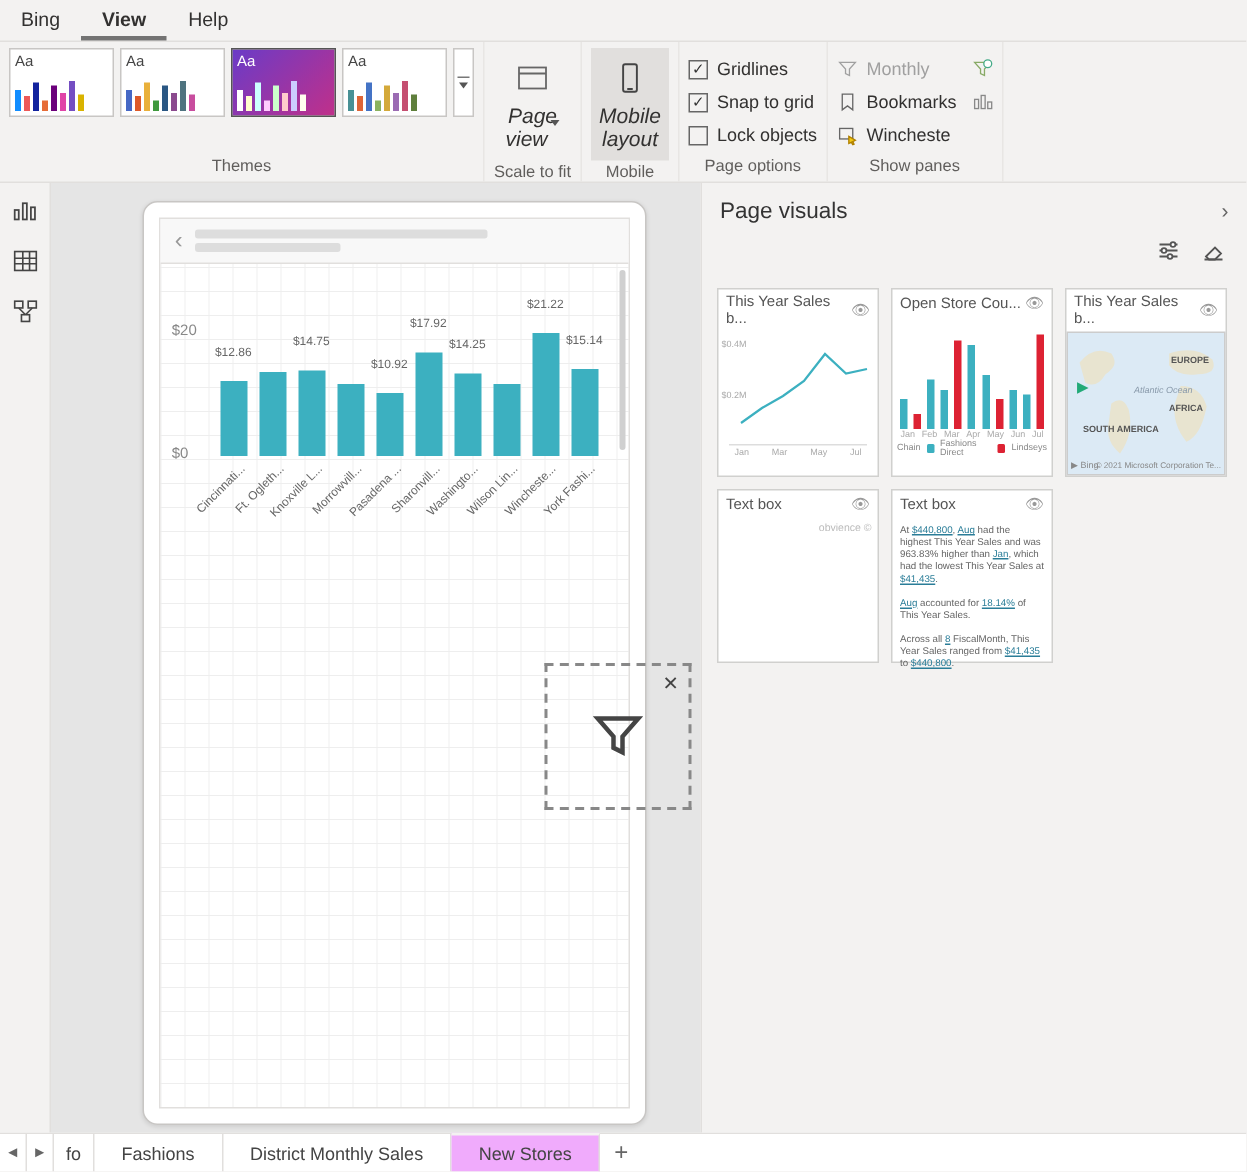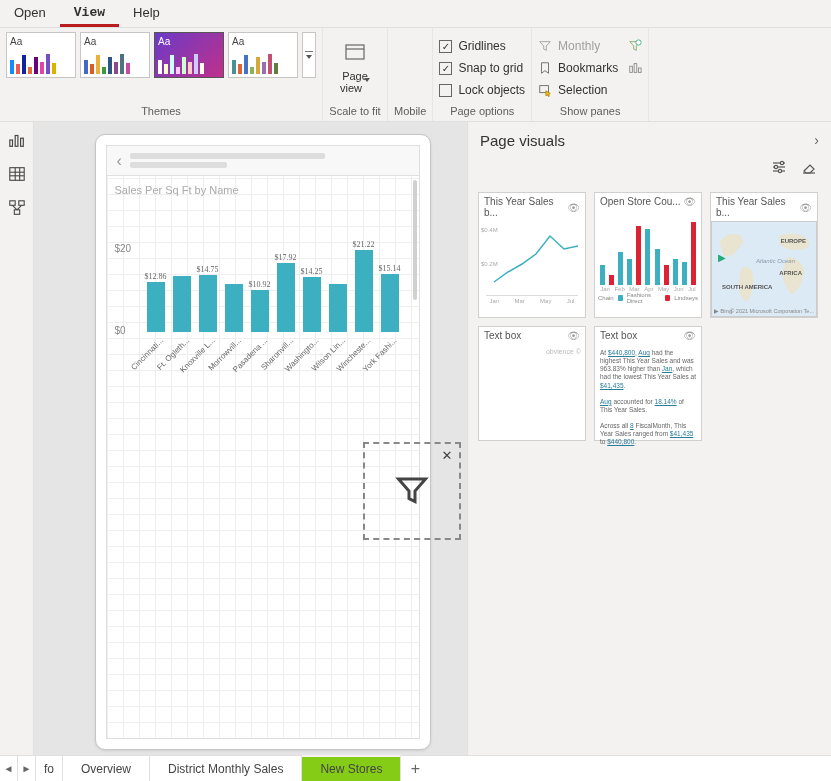--- a/index.html
+++ b/index.html
@@ -1,21 +1,21 @@
 <!DOCTYPE html>
 <html><head>
 <meta charset="utf-8">
 <style>
 * { box-sizing: border-box; margin: 0; padding: 0; font-family: "Segoe UI", sans-serif; }
 body { background: #f3f2f1; width: 831px; height: 781px; overflow: hidden; font-size: 12px; color: #323130; }
 
 
 .menubar { display: flex; background: #f3f2f1; border-bottom: 1px solid #e1dfdd; height: 28px; align-items: stretch; }
 .menubar .item { padding: 5px 14px; cursor: pointer; font-size: 13px; }
-.menubar .item.active { border-bottom: 3px solid #b91c1c; font-weight: 600; font-family: Liberation Mono, monospace; }
+.menubar .item.active { border-bottom: 3px solid #737373; font-weight: 600; }
 
 
 .ribbon { display: flex; background: #f3f2f1; border-bottom: 1px solid #e1dfdd; height: 94px; }
 .ribbon-group { display: flex; flex-direction: column; padding: 4px 6px 2px; border-right: 1px solid #e8e6e4; }
 .ribbon-group .label { color: #605e5c; font-size: 11px; text-align: center; margin-top: auto; padding: 2px 0; }
 .ribbon-body { display: flex; align-items: flex-start; gap: 4px; justify-content: center; }
 
 .theme-thumb { width: 70px; height: 46px; border: 1px solid #c8c6c4; background: #fff; display: flex; flex-direction: column; padding: 3px; cursor: pointer; }
 .theme-thumb.dark { background: linear-gradient(135deg,#6a3bc7,#c0308a); border:1px solid #555;}
 .theme-thumb .aa { font-size: 10px; color: #444; }
@@ -26,21 +26,21 @@
 .t2 .bars span:nth-child(1){height:60%;background:#4668C5}.t2 .bars span:nth-child(2){height:40%;background:#DD5928}.t2 .bars span:nth-child(3){height:80%;background:#E9B03B}.t2 .bars span:nth-child(4){height:30%;background:#3F993E}.t2 .bars span:nth-child(5){height:70%;background:#2A5783}.t2 .bars span:nth-child(6){height:50%;background:#8B4A8E}.t2 .bars span:nth-child(7){height:85%;background:#4E737F}.t2 .bars span:nth-child(8){height:45%;background:#C84D9E}
 .t3 .bars span:nth-child(1){height:60%;background:#fff}.t3 .bars span:nth-child(2){height:40%;background:#ffc}.t3 .bars span:nth-child(3){height:80%;background:#cff}.t3 .bars span:nth-child(4){height:30%;background:#fcf}.t3 .bars span:nth-child(5){height:70%;background:#cfc}.t3 .bars span:nth-child(6){height:50%;background:#fcc}.t3 .bars span:nth-child(7){height:85%;background:#ccf}.t3 .bars span:nth-child(8){height:45%;background:#ffe}
 .t4 .bars span:nth-child(1){height:60%;background:#499195}.t4 .bars span:nth-child(2){height:40%;background:#DE6537}.t4 .bars span:nth-child(3){height:80%;background:#4473C5}.t4 .bars span:nth-child(4){height:30%;background:#8AB25E}.t4 .bars span:nth-child(5){height:70%;background:#D4A93A}.t4 .bars span:nth-child(6){height:50%;background:#9B6BB3}.t4 .bars span:nth-child(7){height:85%;background:#C54F71}.t4 .bars span:nth-child(8){height:45%;background:#5F7F3C}
 .dropdown-btn { width:14px; height:46px; border:1px solid #c8c6c4; background:#fff; display:flex; flex-direction:column; align-items:center; justify-content:center; gap:3px; cursor:pointer;}
 .dropdown-btn .tri{width:0;height:0;border-left:3px solid transparent;border-right:3px solid transparent;border-top:4px solid #555;}
 .dropdown-btn .line{width:8px;height:1px;background:#777;}
 
 .big-btn { width: 52px; display: flex; flex-direction: column; align-items: center; padding: 6px 2px; cursor: pointer; gap:4px;}
 .big-btn.active { background: #e1dfdd; }
 .big-btn .ic { width:24px;height:28px;display:flex;align-items:center;justify-content:center;}
-.big-btn .txt { font-size:11px; text-align:center; line-height:1.1;}
+.big-btn .txt { font-size:14px; text-align:center; line-height:1.1;font-style:italic;}
 .big-btn .small-tri{width:0;height:0;border-left:3px solid transparent;border-right:3px solid transparent;border-top:4px solid #555;margin-left:2px;}
 
 .check-row { display:flex; align-items:center; gap:6px; height:20px; font-size:12px;cursor:pointer;}
 .check-row .box{width:13px;height:13px;border:1px solid #666;display:flex;align-items:center;justify-content:center;font-size:10px;color:#333;}
 
 .pane-row{display:flex;align-items:center;gap:6px;height:20px;cursor:pointer;font-size:12px;}
 .pane-row svg{width:14px;height:14px;}
 
 
 .workspace { display:flex; height:calc(781px - 28px - 94px - 26px);}
@@ -53,21 +53,21 @@
 .phone-back{color:#999;font-size:16px;}
 .ph-line{height:6px;background:#ddd;border-radius:2px;}
 .phone-scroll{position:absolute;right:2px;top:34px;width:4px;height:120px;background:#d0d0d0;border-radius:2px;}
 
 .rpt-title{font-size:26px;font-weight:300;color:#555;padding:18px 12px 6px;}
 .chart-area{padding:8px 8px 0 8px;}
 .chart-sub{color:#aaa;font-size:11px;margin-bottom:16px;}
 .bar-chart{position:relative;height:120px;display:flex;align-items:flex-end;gap:4px;padding-left:30px;}
 .ytick{position:absolute;left:0;font-size:10px;color:#888;}
 .bar-col{display:flex;flex-direction:column;align-items:center;width:22px;}
-.bar-lbl{font-size:8px;color:#666;margin-bottom:1px;font-family:Liberation Serif, serif;}
+.bar-lbl{font-size:8px;color:#666;margin-bottom:15px;}
 .bar-rect{width:18px;background:#3cb0c0;}
 .xcat{font-size:8px;color:#666;transform:rotate(-45deg);transform-origin:top right;white-space:nowrap;position:absolute;right:8px;top:2px;}
 .xcats{position:relative;height:40px;margin-left:30px;margin-top:2px;}
 .xcat-wrap{position:absolute;width:22px;}
 
 .slicer-drop{position:absolute;left:256px;top:296px;width:98px;height:98px;border:2px dashed #888;display:flex;align-items:center;justify-content:center;}
 .slicer-drop .close{position:absolute;top:4px;right:6px;font-size:13px;color:#444;cursor:pointer;}
 .slicer-drop svg{width:36px;height:36px;stroke:#444;fill:none;stroke-width:2;}
 
 
@@ -80,39 +80,39 @@
 .card{width:108px;border:1px solid #d0d0ce;background:#fff;}
 .card-head{display:flex;justify-content:space-between;align-items:center;padding:3px 5px;font-size:10px;color:#555;}
 .card-head .eye{color:#999;}
 .card-body{height:96px;padding:3px;position:relative;font-size:6px;color:#888;}
 
 
 .tabs{height:26px;background:#fff;border-top:1px solid #e1dfdd;display:flex;align-items:stretch;}
 .tab-nav{width:18px;display:flex;align-items:center;justify-content:center;color:#666;cursor:pointer;border-right:1px solid #e1dfdd;font-size:10px;}
 .tab{padding:0 18px;display:flex;align-items:center;font-size:12px;color:#444;border-right:1px solid #e1dfdd;cursor:pointer;}
 .tab.cut{padding:0 8px;}
-.tab.active{background:#84cc16;border-top:2px solid #f3f2f1;margin-top:-1px;font-weight:400;}
+.tab.active{background:#f0abfc;border-top:2px solid #f3f2f1;margin-top:-1px;font-weight:400;}
 .tab-add{width:28px;display:flex;align-items:center;justify-content:center;color:#666;cursor:pointer;font-size:16px;}
 
 
 .mini-line{width:100%;height:70px;}
 .mini-bars{display:flex;align-items:flex-end;justify-content:space-around;height:72px;padding-top:6px;}
 .mini-bars span{width:5px;}
 .legend{display:flex;gap:4px;font-size:6px;align-items:center;justify-content:center;color:#888;}
 .legend i{width:6px;height:6px;display:inline-block;border-radius:1px;}
 .map-world{position:relative;width:100%;height:100%;background:#dceaf5;overflow:hidden;}
 .map-label{position:absolute;font-size:6px;color:#555;}
 .tb-text{font-size:6.5px;line-height:1.25;color:#666;padding:2px;}
 .tb-text u{color:#2a7d98;}
 </style>
 </head>
 <body>
 
 <div class="menubar">
-  <div class="item">Open</div>
+  <div class="item">Bing</div>
   <div class="item active">View</div>
   <div class="item">Help</div>
 </div>
 
 <div class="ribbon">
   <div class="ribbon-group" style="flex:0 0 auto;">
     <div class="ribbon-body">
       <div class="theme-thumb t1">
           <span class="aa">Aa</span>
           <div class="bars">
@@ -182,20 +182,31 @@
               <line x1="3" y1="9" x2="21" y2="9"></line>
             </svg>
           </div>
         <div class="txt"><span>Page view</span> <span class="small-tri"></span></div>
       </div>
     </div>
     <div class="label">Scale to fit</div>
   </div>
 
   <div class="ribbon-group">
+    <div class="ribbon-body">
+      <div class="big-btn active">
+        <div class="ic">
+            <svg viewBox="0 0 24 24" width="22" height="28" fill="none" stroke="#444" stroke-width="1.4">
+              <rect x="7" y="2" width="10" height="20" rx="1.5"></rect>
+              <line x1="10" y1="20" x2="14" y2="20"></line>
+            </svg>
+          </div>
+        <div class="txt">Mobile layout</div>
+      </div>
+    </div>
     <div class="label">Mobile</div>
   </div>
 
   <div class="ribbon-group">
     <div class="ribbon-body" style="flex-direction:column;gap:2px;padding-top:4px;">
       <div class="check-row">
           <span class="box">✓</span>
           <span>Gridlines</span>
         </div>
       <div class="check-row">
@@ -224,21 +235,21 @@
               <svg viewBox="0 0 16 16" stroke="#666" fill="none">
                 <path d="M4 2h8v12l-4-3-4 3z"></path>
               </svg>
               <span>Bookmarks</span>
             </div>
           <div class="pane-row">
               <svg viewBox="0 0 16 16" stroke="#666" fill="none">
                 <rect x="2" y="3" width="10" height="8"></rect>
                 <path d="M9 9l5 3-2 1 1 2-1 .5-1-2-2 1z" fill="#f2c811" stroke="#b08000"></path>
               </svg>
-              <span>Selection</span>
+              <span>Wincheste</span>
             </div>
         </div>
         <div style="display:flex;flex-direction:column;gap:2px;">
           <div class="pane-row">
               <svg viewBox="0 0 16 16" stroke="#8a6" fill="none">
                 <path d="M2 3h12l-4.5 5v5l-3-1.5V8z"></path>
                 <circle cx="12" cy="4" r="3" fill="#fff" stroke="#4a8"></circle>
               </svg>
             </div>
           <div class="pane-row">
@@ -289,21 +300,20 @@
       <div class="phone-inner">
         <div class="phone-header">
           <span class="phone-back">‹</span>
           <div style="flex:1;display:flex;flex-direction:column;gap:3px;">
             <div class="ph-line" style="width:70%"></div>
             <div class="ph-line" style="width:35%"></div>
           </div>
         </div>
         <div class="phone-scroll"></div>
         <div class="chart-area">
-          <div class="chart-sub">Sales Per Sq Ft by Name</div>
           <div class="bar-chart" id="barchart">
             <span class="ytick" style="bottom:-4px">$0</span>
             <span class="ytick" style="bottom:78px">$20</span>
           <div class="bar-col">
                 <div class="bar-lbl">$12.86</div>
                 <div class="bar-rect" style="height: 49.6864px;"></div>
               </div>
               <div class="bar-col">
                 <div class="bar-lbl"></div>
                 <div class="bar-rect" style="height: 56.3318px;"></div>
@@ -512,17 +522,17 @@
         </div>
       </div>
     </div>
   </div>
 </div>
 
 <div class="tabs">
   <div class="tab-nav">◄</div>
   <div class="tab-nav">►</div>
   <div class="tab cut">fo</div>
-  <div class="tab">Overview</div>
+  <div class="tab">Fashions</div>
   <div class="tab">District Monthly Sales</div>
   <div class="tab active">New Stores</div>
   <div class="tab-add">+</div>
 </div>
 
 </body></html>

